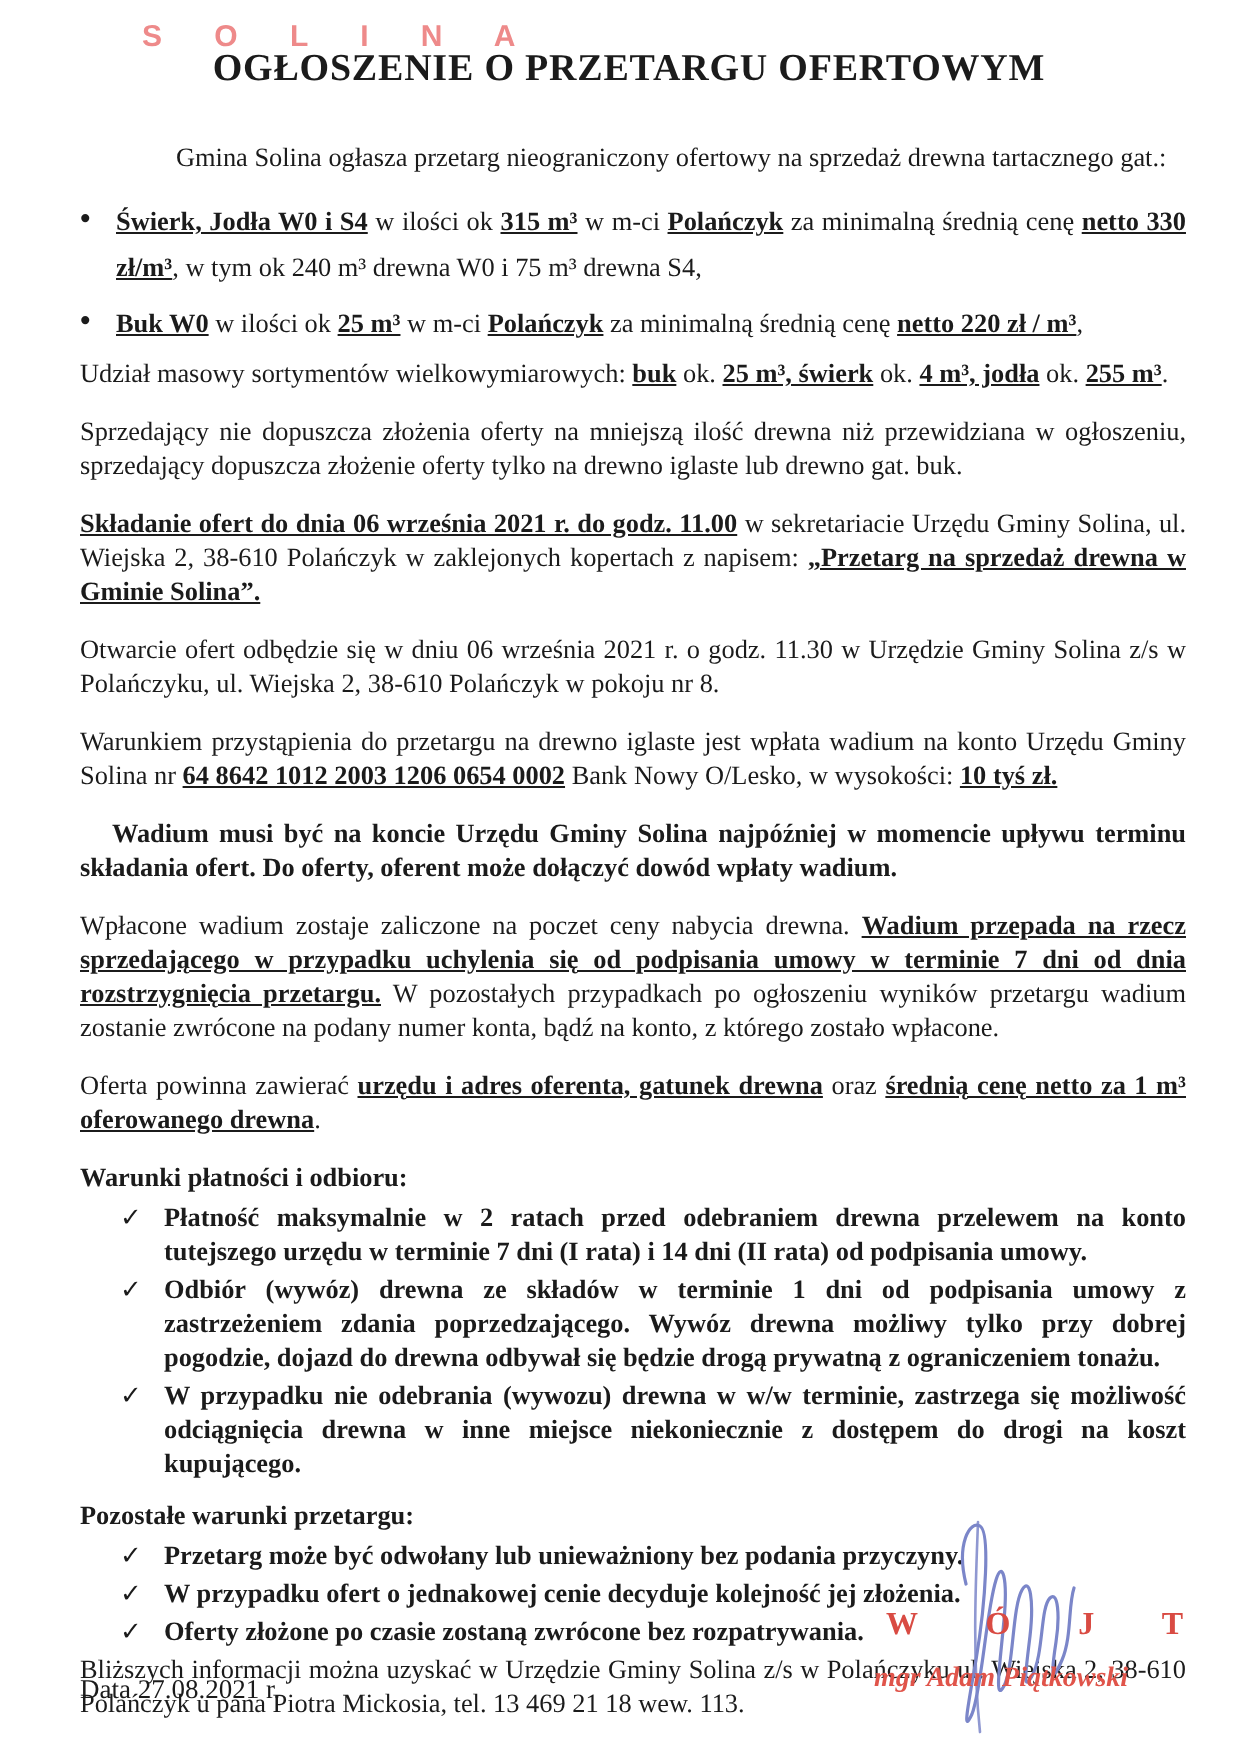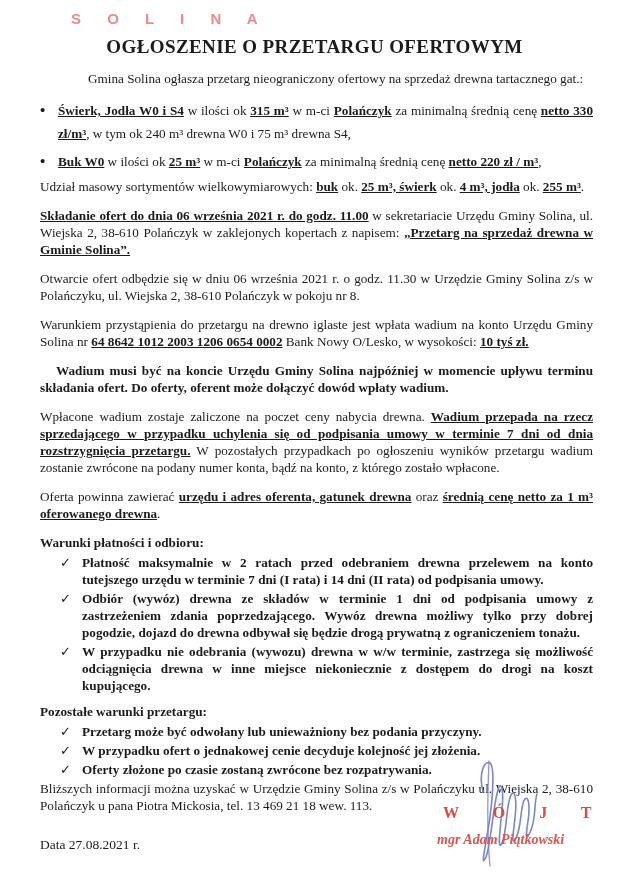--- a/index.html
+++ b/index.html
@@ -17,21 +17,21 @@
     color:#ee8a8a;
     font-family:"Liberation Sans", sans-serif;
     font-weight:bold;
     line-height:1.15;
     user-select:none;
   }
   .sender-stamp .l1{font-size:21px;letter-spacing:5px;}
   .sender-stamp .l2{font-size:15px;letter-spacing:11px;margin-left:16px;margin-top:1px;}
   
   .title{
-    margin:0;padding-top:36px;
+    margin:0;padding-top:24px;
     text-align:center;
     font-size:19px;font-weight:bold;
     letter-spacing:.4px;
   }
   
   .doc-body{
     position:absolute;left:40px;right:36px;top:70px;
     font-size:13.2px;line-height:17px;
     text-align:justify;
   }
@@ -86,20 +86,21 @@
       <div class="blk p indent"><span>Gmina Solina ogłasza przetarg nieograniczony ofertowy na sprzedaż drewna tartacznego gat.:</span></div>
       <div class="blk bullet">
         <span class="marker">•</span>
         <span class="txt"><span class="b">Świerk, Jodła W0 i S4</span><span> w ilości ok </span><span class="b">315 m³</span><span> w m-ci </span><span class="b">Polańczyk</span><span> za minimalną średnią cenę </span><span class="b">netto 330 zł/m³</span><span>, w tym ok 240 m³ drewna W0 i 75 m³ drewna S4,</span></span>
       </div>
       <div class="blk bullet">
         <span class="marker">•</span>
         <span class="txt"><span class="b">Buk W0</span><span> w ilości ok </span><span class="b">25 m³</span><span> w m-ci </span><span class="b">Polańczyk</span><span> za minimalną średnią cenę </span><span class="b">netto 220 zł / m³</span><span>,</span></span>
       </div>
       <div class="blk p"><span>Udział masowy sortymentów wielkowymiarowych: </span><span class="b">buk</span><span> ok. </span><span class="b">25 m³, świerk</span><span> ok. </span><span class="b">4 m³, jodła</span><span> ok. </span><span class="b">255 m³</span><span>.</span></div>
+      <div class="blk p"><span>Sprzedający nie dopuszcza złożenia oferty na mniejszą ilość drewna niż przewidziana w ogłoszeniu, sprzedający dopuszcza złożenie oferty tylko na drewno iglaste lub drewno gat. buk.</span></div>
       <div class="blk p"><span class="b">Składanie ofert do dnia 06 września 2021 r. do godz. 11.00</span><span> w sekretariacie Urzędu Gminy Solina, ul. Wiejska 2, 38-610 Polańczyk w zaklejonych kopertach z napisem: </span><span class="b">„Przetarg na sprzedaż drewna w Gminie Solina”.</span></div>
       <div class="blk p"><span>Otwarcie ofert odbędzie się w dniu 06 września 2021 r. o godz. 11.30 w Urzędzie Gminy Solina z/s w Polańczyku, ul. Wiejska 2, 38-610 Polańczyk w pokoju nr 8.</span></div>
       <div class="blk p"><span>Warunkiem przystąpienia do przetargu na drewno iglaste jest wpłata wadium na konto Urzędu Gminy Solina nr </span><span class="b u">64 8642 1012 2003 1206 0654 0002</span><span> Bank Nowy O/Lesko, w wysokości: </span><span class="b u">10 tyś zł.</span></div>
       <div class="blk p indent-sm bold"><span>Wadium musi być na koncie Urzędu Gminy Solina najpóźniej w momencie upływu terminu składania ofert. Do oferty, oferent może dołączyć dowód wpłaty wadium.</span></div>
       <div class="blk p"><span>Wpłacone wadium zostaje zaliczone na poczet ceny nabycia drewna. </span><span class="b u">Wadium przepada na rzecz sprzedającego w przypadku uchylenia się od podpisania umowy w terminie 7 dni od dnia rozstrzygnięcia przetargu.</span><span> W pozostałych przypadkach po ogłoszeniu wyników przetargu wadium zostanie zwrócone na podany numer konta, bądź na konto, z którego zostało wpłacone.</span></div>
       <div class="blk p"><span>Oferta powinna zawierać </span><span class="b u">urzędu i adres oferenta, gatunek drewna</span><span> oraz </span><span class="b u">średnią cenę netto za 1 m³ oferowanego drewna</span><span>.</span></div>
       <div class="blk heading"><span>Warunki płatności i odbioru:</span></div>
       <div class="blk check">
         <span class="marker">✓</span>
         <span class="txt"><span>Płatność maksymalnie w 2 ratach przed odebraniem drewna przelewem na konto tutejszego urzędu w terminie 7 dni (I rata) i 14 dni (II rata) od podpisania umowy.</span></span>

